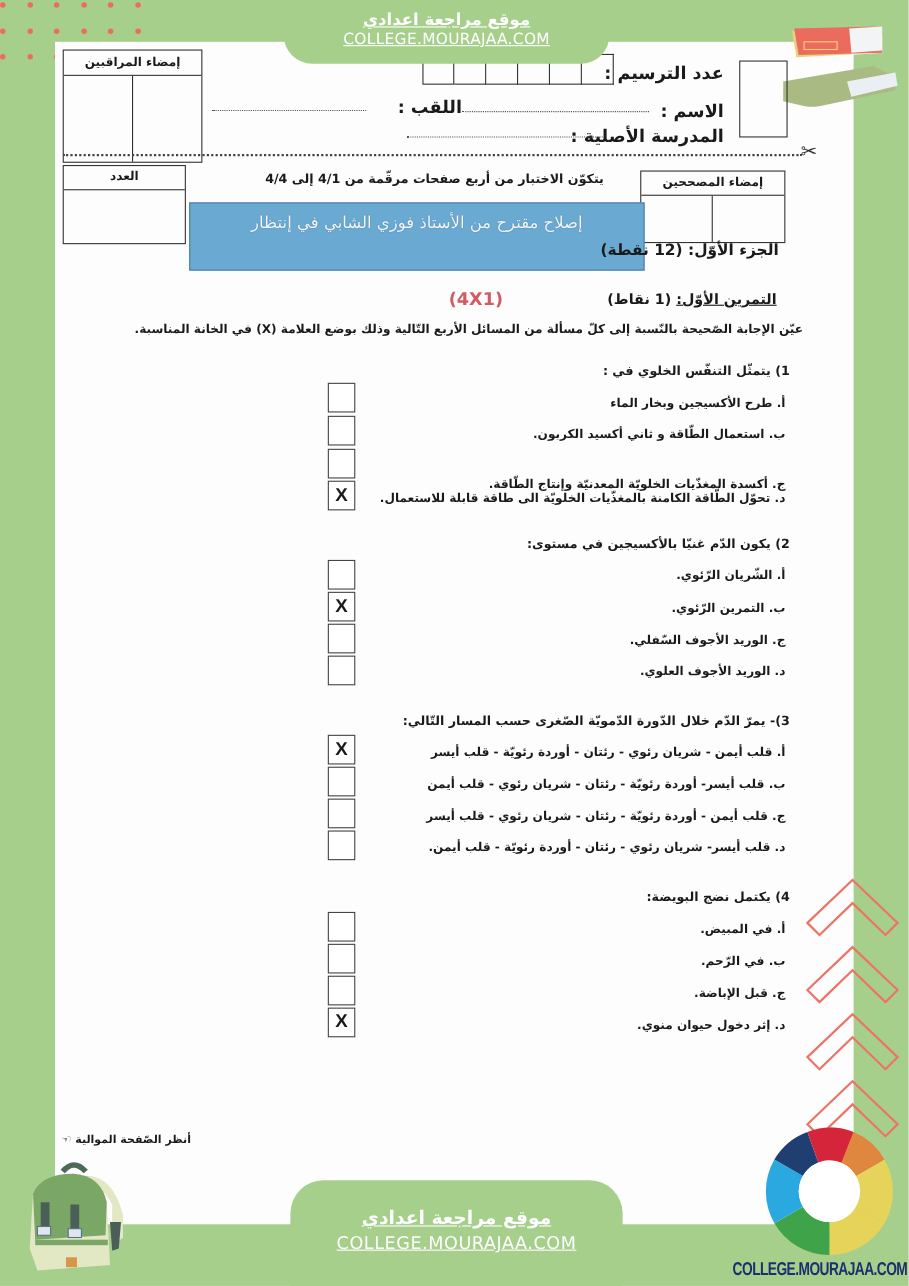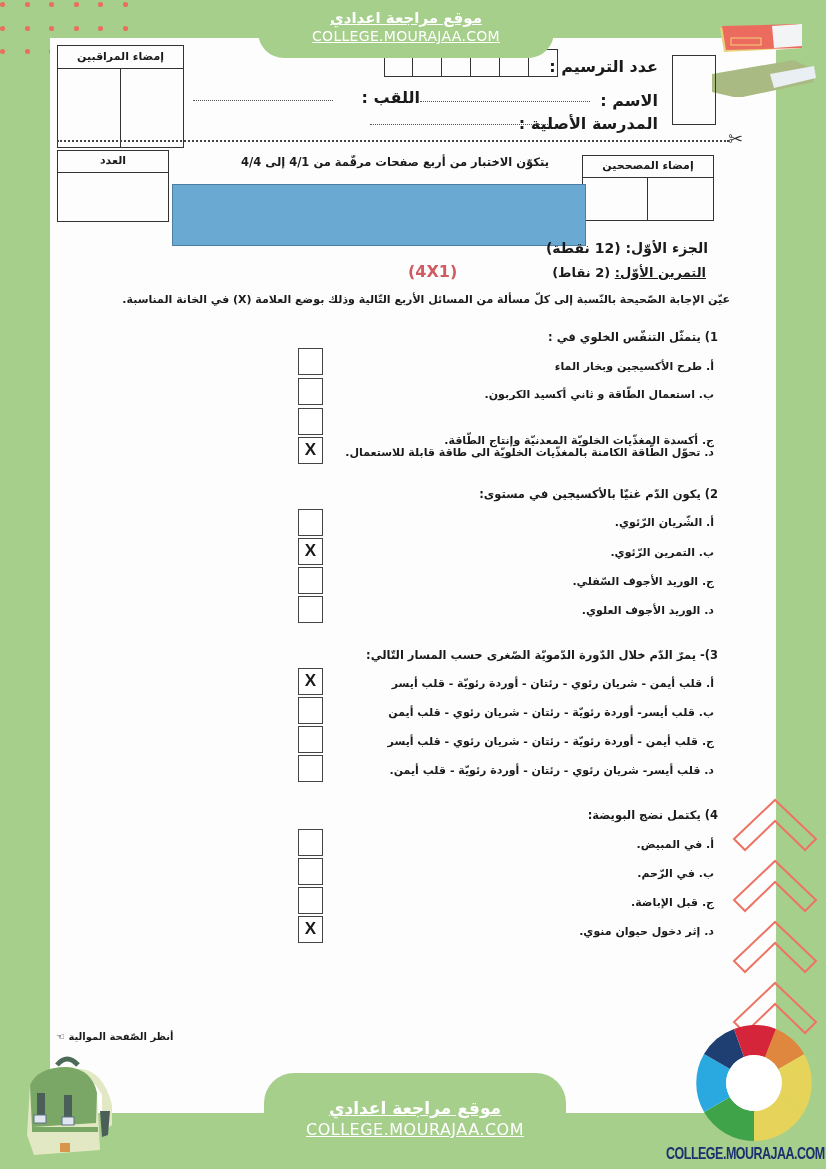--- a/index.html
+++ b/index.html
@@ -63,21 +63,21 @@
   .pages-note { position: absolute; left: 230px; top: 155px; width: 330px; text-align: center; font-size: 11.5px; font-weight: bold; direction: rtl; }
 
   .blue-note {
     position: absolute; left: 172px; top: 184px; width: 414px; height: 62px;
     background: #6aa9d2; border: 1.5px solid #4c7fa3;
     color: #f3f6fa; text-align: center; direction: rtl;
     font-size: 15px; line-height: 22px; padding-top: 6px;
     text-shadow: 0 0 1px #3c6a8a;
   }
 
-  .part-title { position: absolute; right: 118px; top: 240px; font-size: 14px; font-weight: bold; direction: rtl; }
+  .part-title { position: absolute; right: 118px; top: 220px; font-size: 14px; font-weight: bold; direction: rtl; }
   .ex-title { position: absolute; right: 120px; top: 265px; font-size: 13px; font-weight: bold; direction: rtl; }
   .ex-title u { text-decoration: underline; }
   .score-red { position: absolute; left: 408px; top: 262px; font-size: 16px; font-weight: bold; color: #d05b63; }
   .instruction { position: absolute; right: 96px; top: 293px; width: 650px; font-size: 11px; font-weight: bold; direction: rtl; text-align: right; }
 
   .question { position: absolute; right: 108px; font-size: 11.5px; font-weight: bold; direction: rtl; white-space: nowrap; }
   .option { position: absolute; right: 112px; font-size: 11px; font-weight: bold; direction: rtl; white-space: nowrap; width: 380px; text-align: right; }
 
   .cb {
     position: absolute; left: 298px; width: 25px; height: 27px;
@@ -171,27 +171,28 @@
 </div>
 
 <div class="pages-note">يتكوّن الاختبار من أربع صفحات مرقّمة من 4/1 إلى 4/4</div>
 
 <div class="box correctors">
   <div class="head">إمضاء المصححين</div>
   <div class="split"></div>
 </div>
 
 <div class="blue-note">
+  <div>إصلاح مقترح من الأستاذ فوزي الشابي في إنتظار</div>
 </div>
 
 <div class="part-title">الجزء الأوّل: (12 نقطة)</div>
 
 <div class="ex-title">
   <u>التمرين الأوّل:</u>
-  <span>(2 نقاط)</span>
+  <span>(1 نقاط)</span>
 </div>
 <div class="score-red">(4X1)</div>
 <div class="instruction">عيّن الإجابة الصّحيحة بالنّسبة إلى كلّ مسألة من المسائل الأربع التّالية وذلك بوضع العلامة (X) في الخانة المناسبة.</div>
 
 <div class="question" style="top:330px;">1)  يتمثّل التنفّس الخلوي في :</div>
 <div class="option" style="top:360px;">أ.  طرح الأكسيجين وبخار الماء</div>
 <div class="option" style="top:388px;">ب.  استعمال الطّاقة و ثاني أكسيد الكربون.</div>
 <div class="option" style="top:434px;">ج.  أكسدة المغذّيات الخلويّة المعدنيّة وإنتاج الطّاقة.</div>
 <div class="option" style="top:446px;">د.  تحوّل الطّاقة الكامنة بالمغذّيات الخلويّة الى طاقة قابلة للاستعمال.</div>
 <div class="cb" style="top:348px;"></div>

